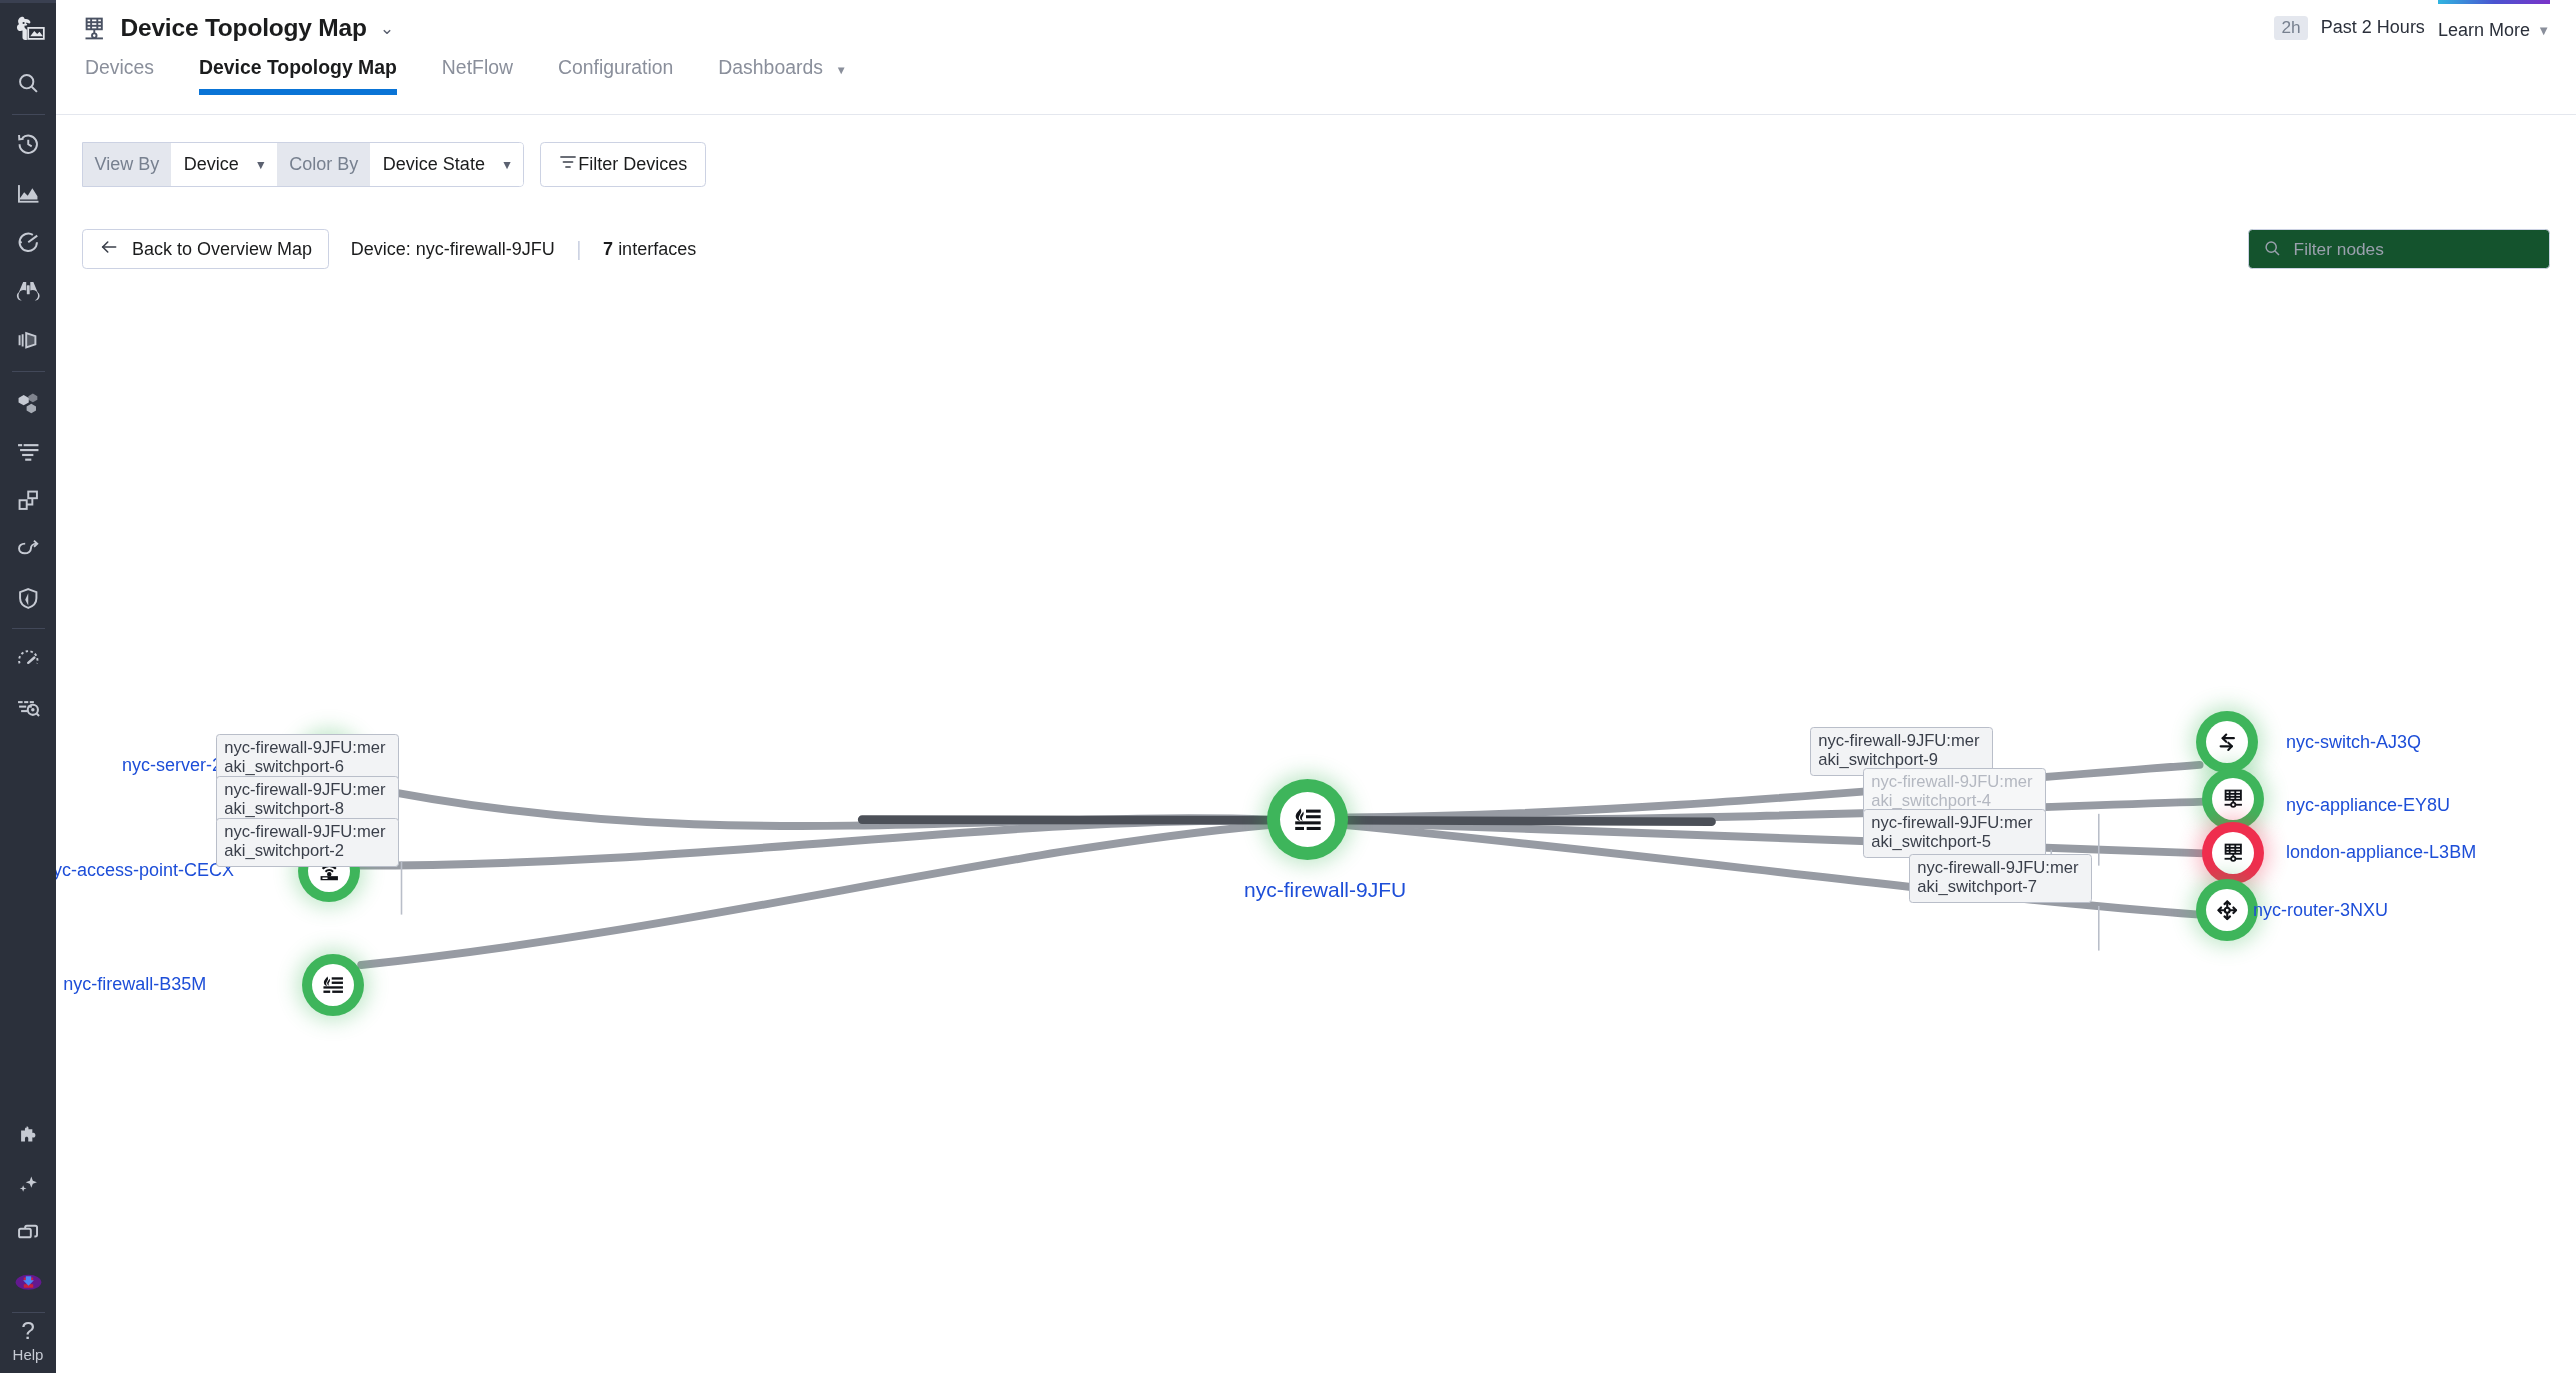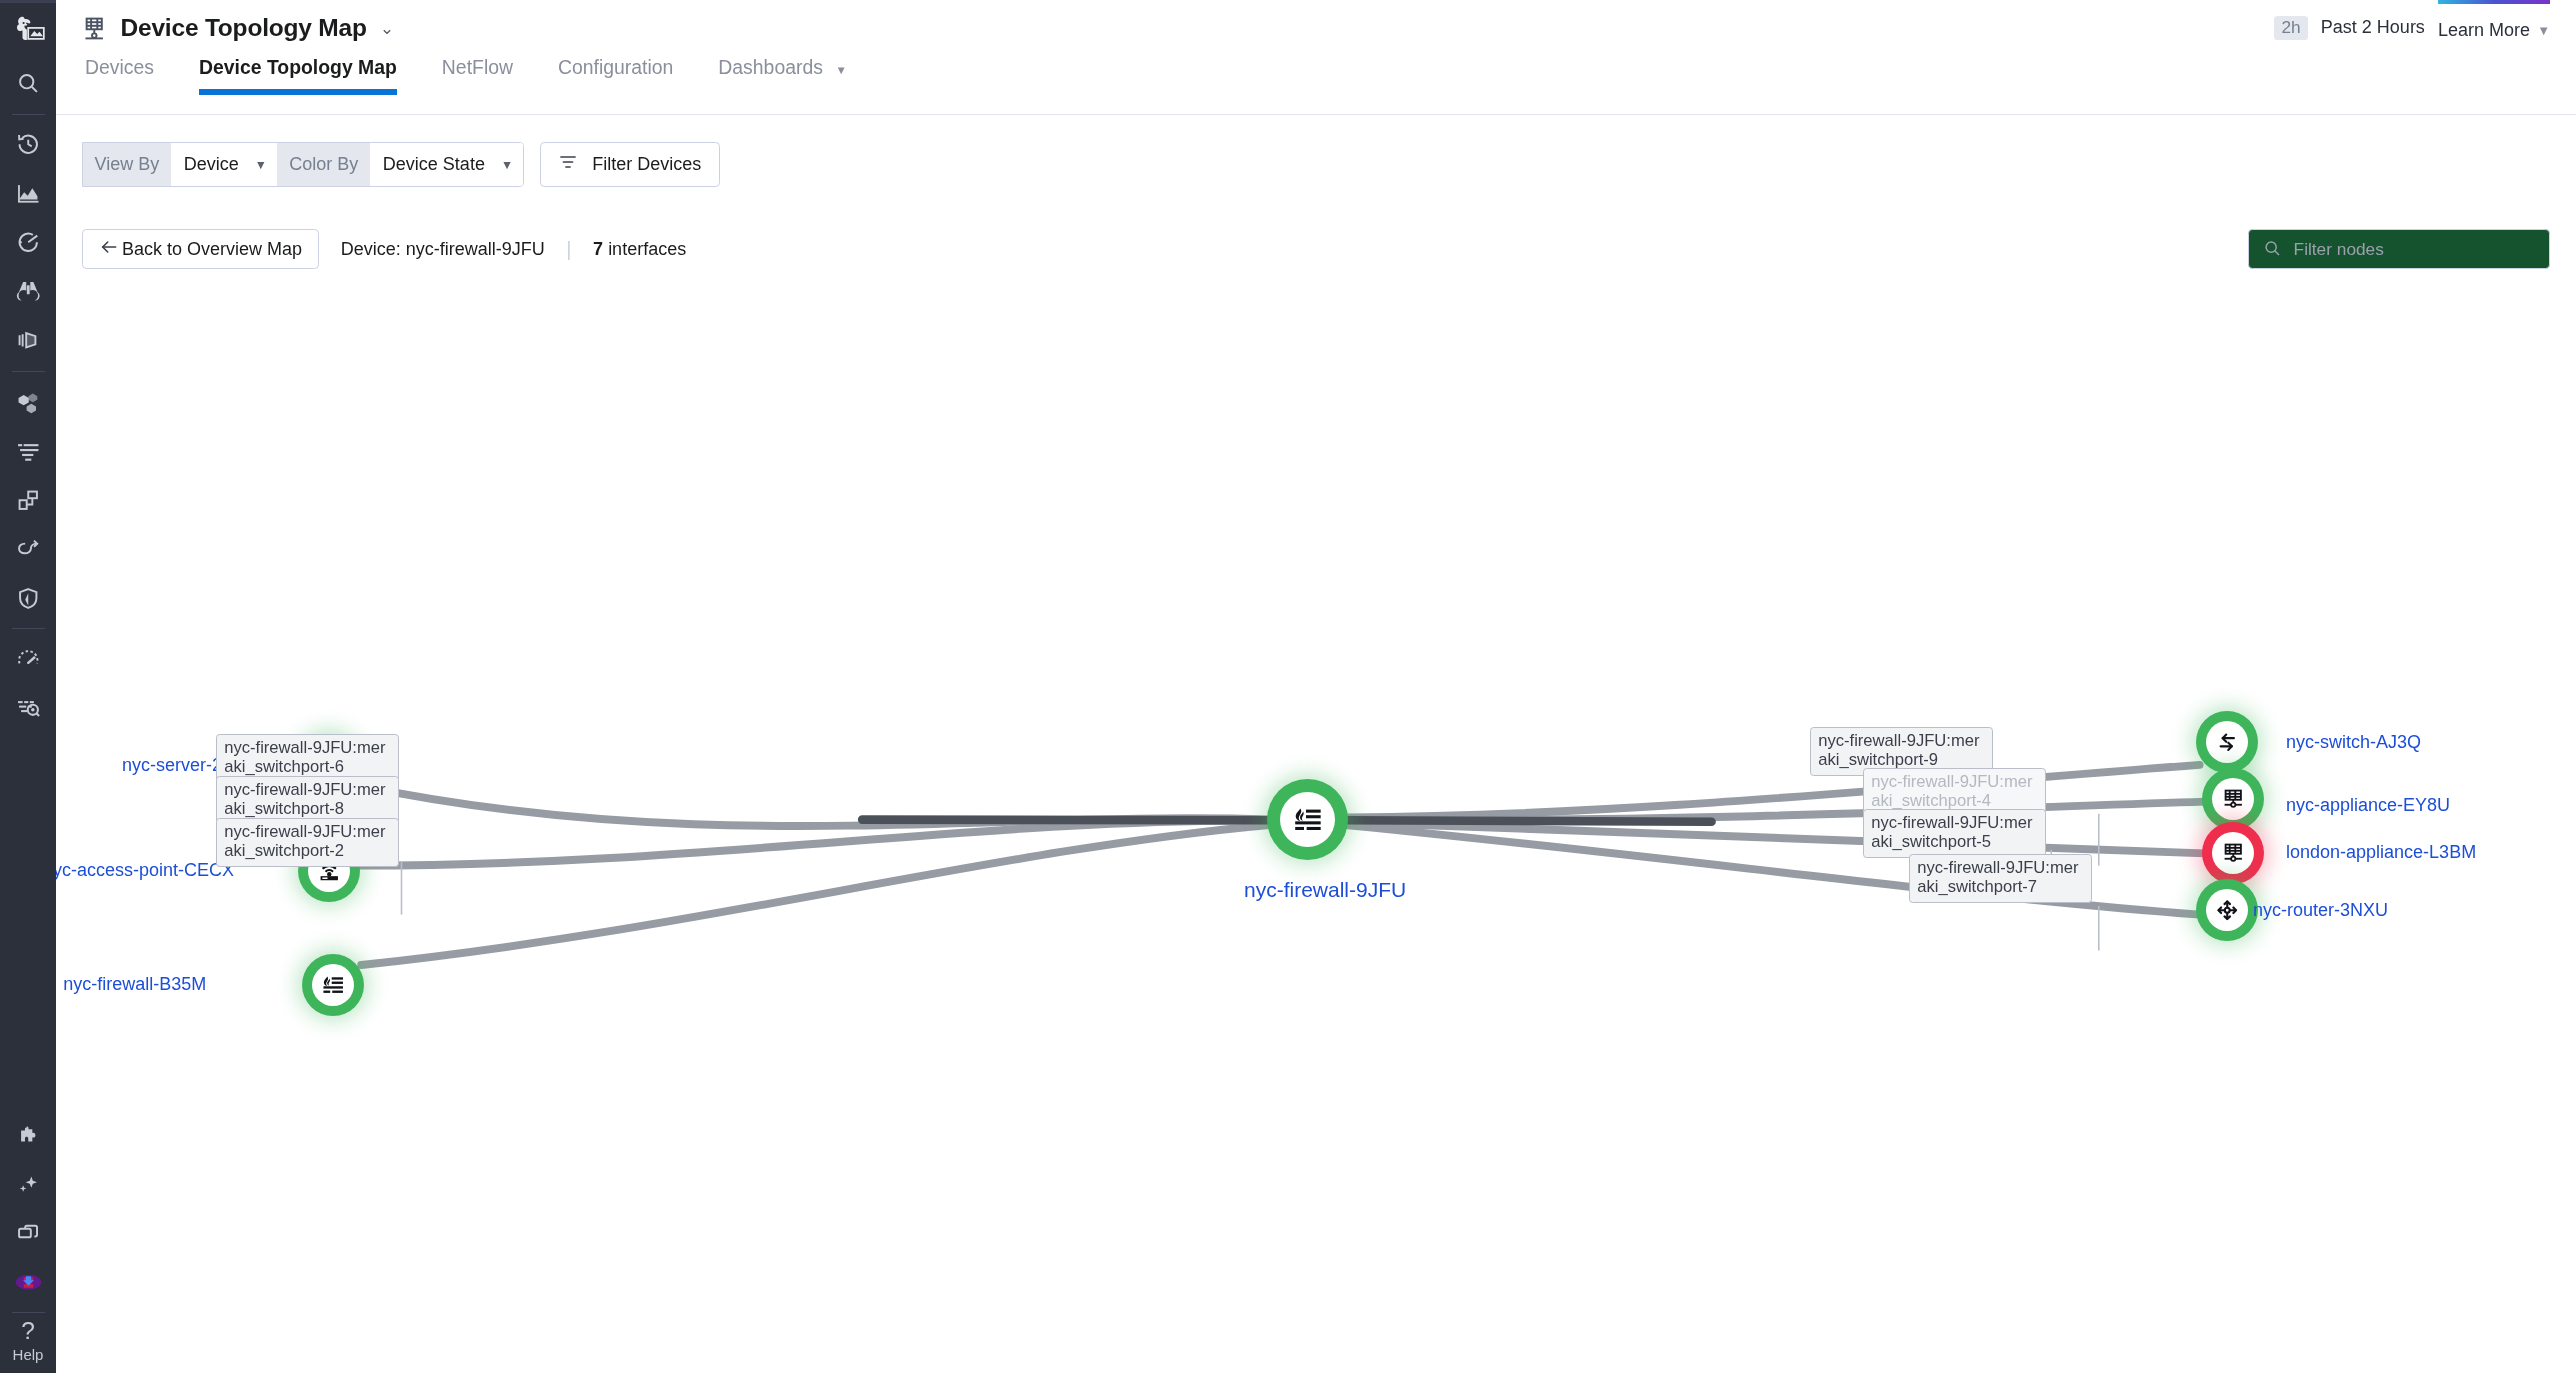--- a/index.html
+++ b/index.html
@@ -98,31 +98,31 @@
     padding:0 11.5px;
   }
   .ctl-select {
     background:#fff; color:#1b1c1d; font-size:18px; display:flex; align-items:center;
     padding:0 10px 0 13px; gap:16px; border-right:1.4px solid #e4e7ee;
   }
   .ctl-select:last-child { border-right:none; }
   .ctl-select .scaret { color:#5b6170; font-size:12.2px; }
   .filter-btn {
     margin-left:16px; height:45px; border:1.4px solid #ccd2e3; border-radius:4.3px; background:#fff;
-    display:flex; align-items:center; gap:14px; padding:0 17.3px; font-size:18px; color:#1b1c1d;
+    display:flex; align-items:center; gap:0; padding:0 17.3px; font-size:18px; color:#1b1c1d;
   }
 
   
   #subbar {
     position:absolute; left:56px; top:220px; width:2520px; height:58px;
     display:flex; align-items:center; padding:0 26px;
   }
   .back-btn {
     height:40px; border:1.4px solid #ccd2e3; border-radius:4.3px; background:#fff;
-    display:flex; align-items:center; gap:3px; padding:0 16px; font-size:18px; color:#1b1c1d;
+    display:flex; align-items:center; gap:13px; padding:0 16px; font-size:18px; color:#1b1c1d;
   }
   .crumb { margin-left:21.6px; font-size:18px; color:#1b1c1d; }
   .crumb-sep { margin:0 21.6px; color:#ccd2e3; font-size:20px; }
   .crumb-count { font-size:18px; color:#1b1c1d; }
   .crumb-count b { font-weight:700; }
   .filter-nodes {
     margin-left:auto; width:302px; height:40px; border:1.4px solid #ccd2e3; border-radius:4.3px;
     background:#14532d; display:flex; align-items:center; padding-left:14.4px; gap:11.5px;
   }
   .filter-nodes .fph { font-size:17.3px; color:#9aa0ad; }

